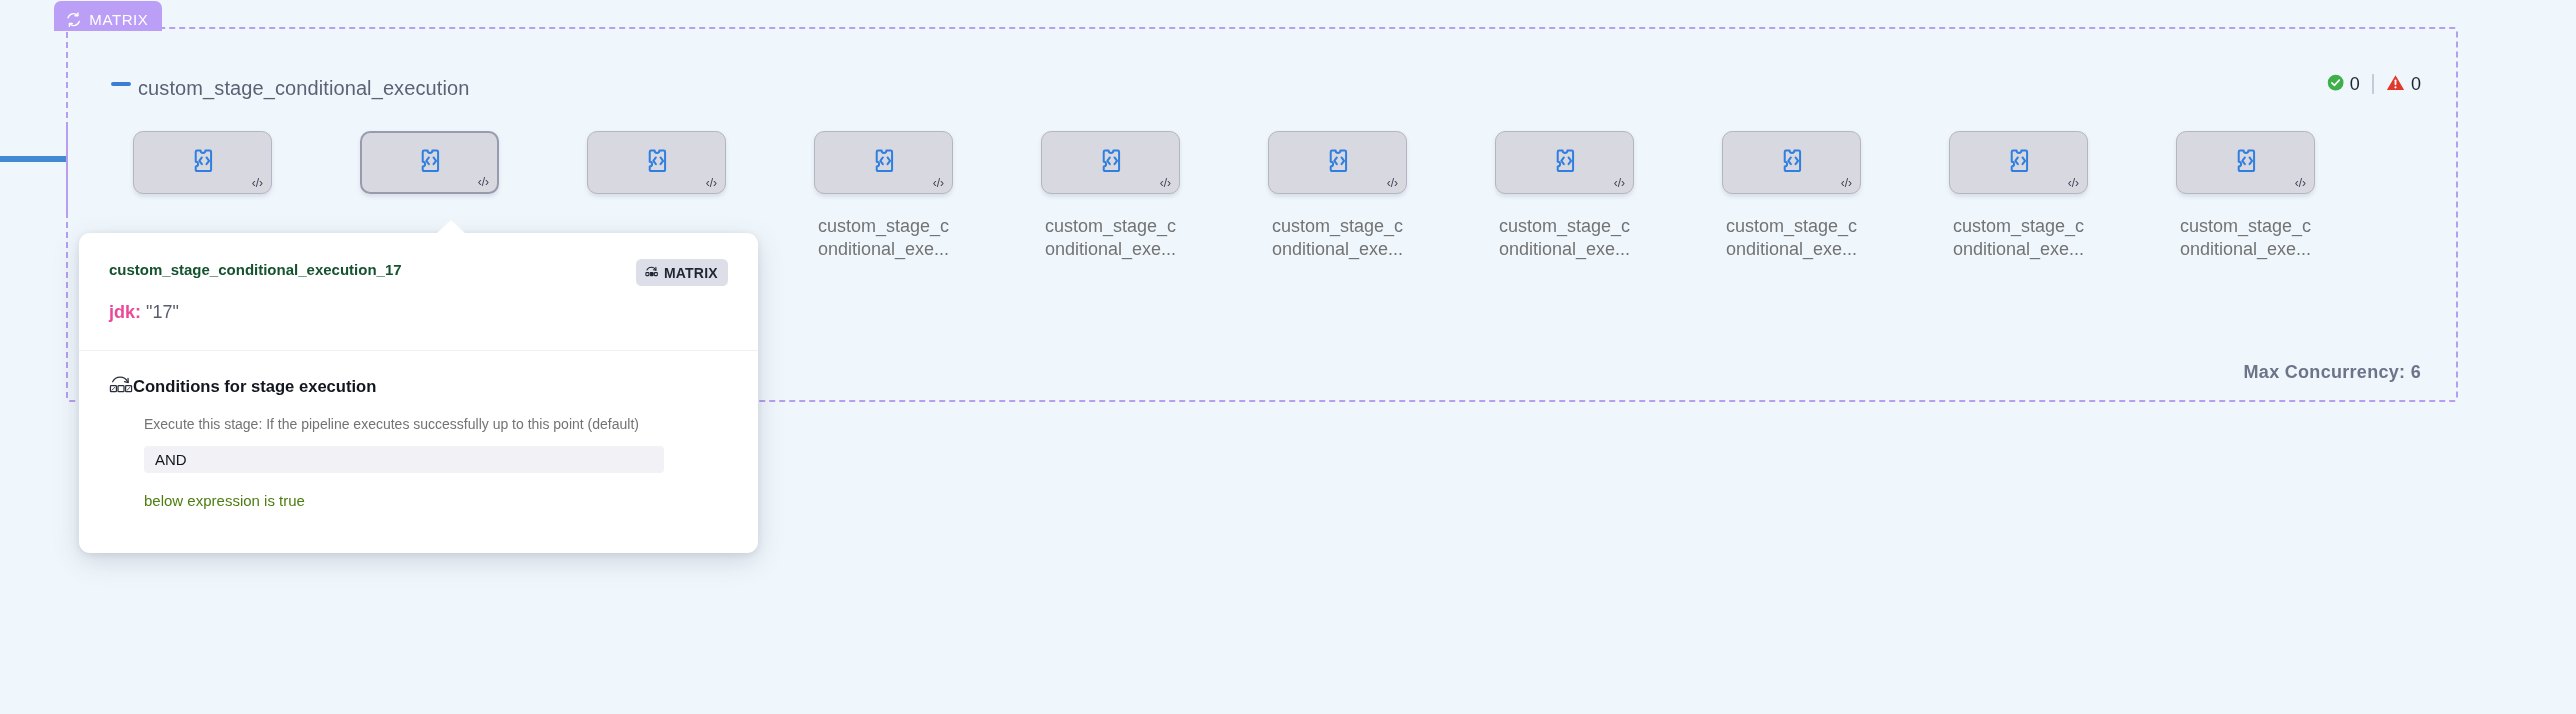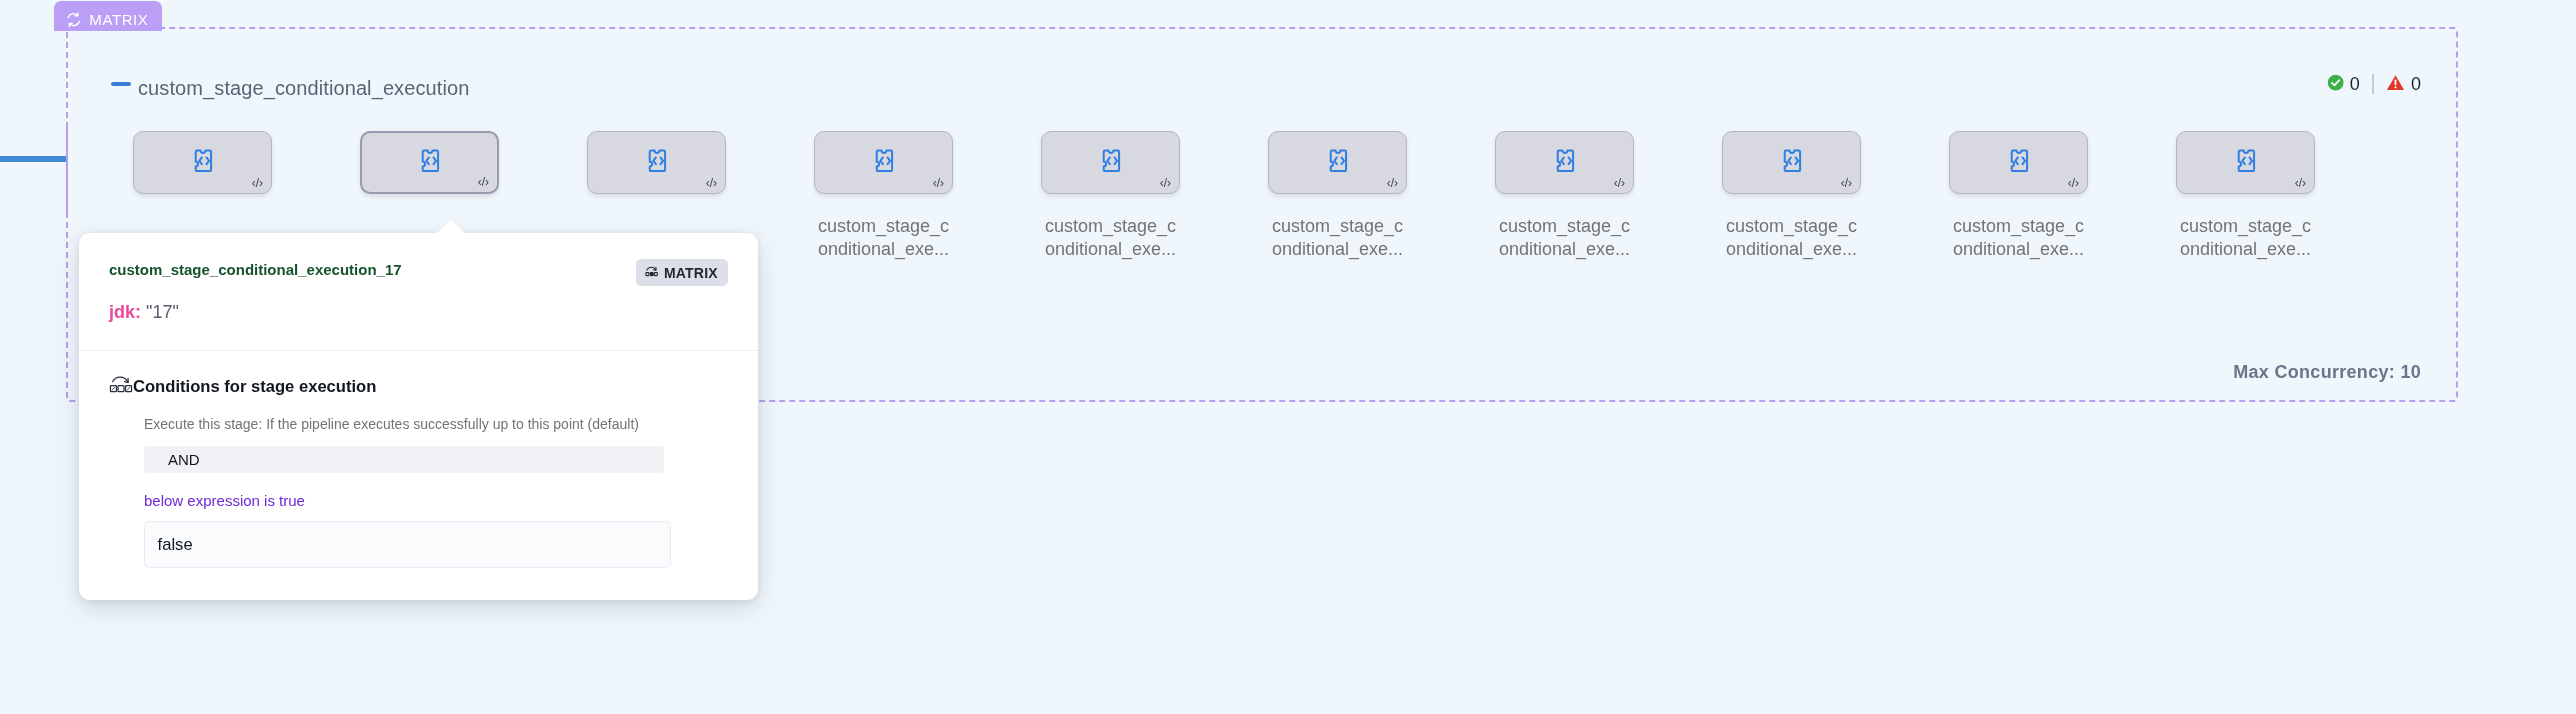--- a/index.html
+++ b/index.html
@@ -269,28 +269,28 @@
     line-height: 1.4;
   }
   #operator-pill {
     margin: 11px 0 0 35px;
     width: 520px;
     height: 27px;
     background: #f1f1f6;
     border-radius: 4px;
     display: flex;
     align-items: center;
-    padding: 0 24px;
+    padding: 0 11px;
     font-size: 15px;
     color: #11161f;
   }
   #expression-label {
     margin: 19px 0 12px 35px;
     font-size: 15px;
-    color: #6d28d9;
+    color: #4d7c0f;
   }
   #expression-box {
     margin: 12.6px 0 0 35px;
     width: 527px;
     height: 47px;
     background: #fafbfd;
     border: 1.6px solid #e7eaf0;
     border-radius: 5.5px;
     display: flex;
     align-items: center;
@@ -444,21 +444,21 @@
               <path d="M12.5 7 H17 a3 3 0 0 0 6 0 h5.5 a1.6 1.6 0 0 1 1.6 1.6 V31 a1.6 1.6 0 0 1 -1.6 1.6 H12.5 a1.6 1.6 0 0 1 -1.6 -1.6 v-4.2 a3 3 0 0 0 0 -6 V8.6 a1.6 1.6 0 0 1 1.6 -1.6 z"></path>
               <path d="M18.6 15.6 L15.4 19.8 L18.6 24"></path>
               <path d="M24.4 15.6 L27.6 19.8 L24.4 24"></path>
             </svg></span>
           <span class="node-corner-badge">‹/›</span>
         </div>
         <div class="node-label">custom_stage_conditional_exe...</div>
       </div>
     </div>
 
-  <div id="max-concurrency">Max Concurrency: 10</div>
+  <div id="max-concurrency">Max Concurrency: 6</div>
 </div>
 
 <div id="matrix-tag">
   <span>
     <svg class="matrix-loop-icon" width="17.3" height="17.3" viewBox="0 0 24 24" fill="none" stroke="#ffffff" stroke-width="1.9" stroke-linecap="round" stroke-linejoin="round">
       <path d="M4.2 9.4 A8 8 0 0 1 17.6 6.2"></path>
       <path d="M19.8 14.6 A8 8 0 0 1 6.4 17.8"></path>
       <path d="M17.9 2.6 L17.9 6.6 L13.9 6.6"></path>
       <path d="M6.1 21.4 L6.1 17.4 L10.1 17.4"></path>
     </svg>
@@ -506,16 +506,15 @@
       </span>
       <span id="conditions-title">Conditions for stage execution</span>
     </div>
 
     <div id="conditions-desc">Execute this stage: If the pipeline executes successfully up to this point (default)</div>
 
     <div id="operator-pill">AND</div>
 
     <div id="expression-label">below expression is true</div>
 
-    <div id="expression-box">false</div>
   </div>
 </div>
 
 
 </body></html>

